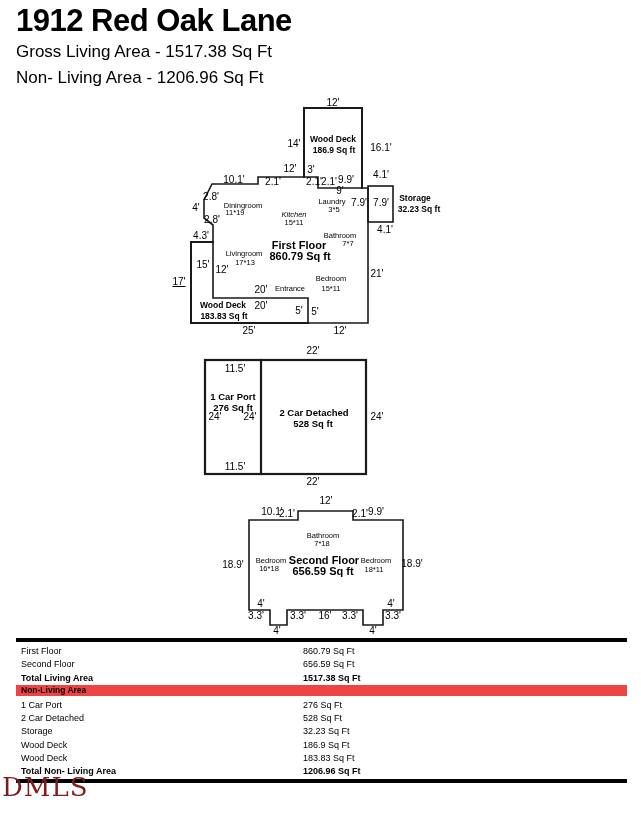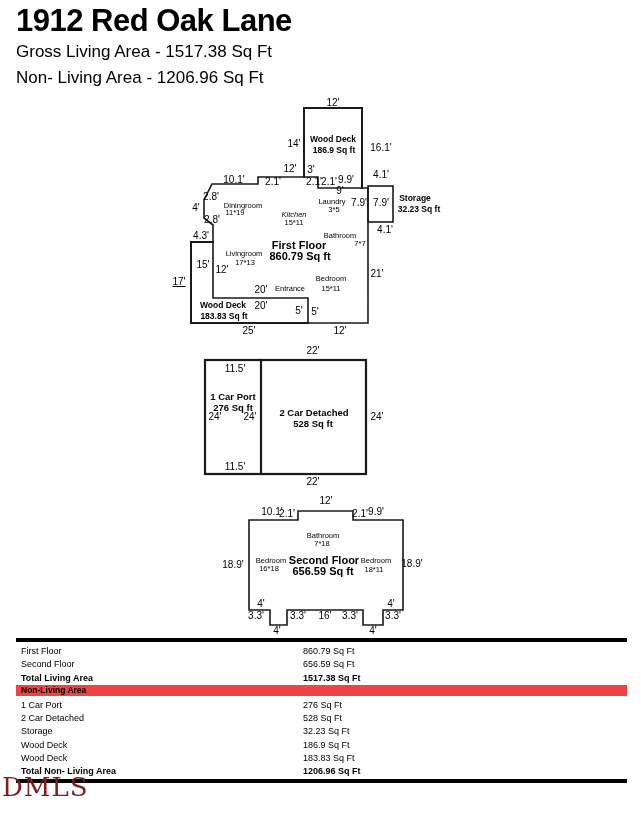--- a/index.html
+++ b/index.html
@@ -80,21 +80,21 @@
       <span class="r" style="left: 294px; top: 223px;">15*11</span>
       <span class="r" style="left: 332px; top: 202px;">Laundry</span>
       <span class="d" style="left: 359px; top: 203px;">7.9'</span>
       <span class="r" style="left: 334px; top: 210px;">3*5</span>
       <span class="d" style="left: 381px; top: 203px;">7.9'</span>
       <span class="b" style="left: 415px; top: 198px;">Storage</span>
       <span class="b" style="left: 419px; top: 209px;">32.23 Sq ft</span>
       <span class="d" style="left: 385px; top: 230px;">4.1'</span>
       <span class="d" style="left: 201px; top: 236px;">4.3'</span>
       <span class="r" style="left: 340px; top: 236px;">Bathroom</span>
-      <span class="r" style="left: 360px; top: 244px;">7*7</span>
+      <span class="r" style="left: 348px; top: 244px;">7*7</span>
       <span class="B" style="left: 299px; top: 245px;">First Floor</span>
       <span class="B" style="left: 300px; top: 256px;">860.79 Sq ft</span>
       <span class="r" style="left: 244px; top: 254px;">Livingroom</span>
       <span class="r" style="left: 245px; top: 263px;">17*13</span>
       <span class="d" style="left: 203px; top: 265px;">15'</span>
       <span class="d" style="left: 222px; top: 270px;">12'</span>
       <span class="d" style="left: 179px; top: 282px; text-decoration: underline;">17'</span>
       <span class="r" style="left: 331px; top: 279px;">Bedroom</span>
       <span class="r" style="left: 331px; top: 289px;">15*11</span>
       <span class="d" style="left: 261px; top: 290px;">20'</span>

